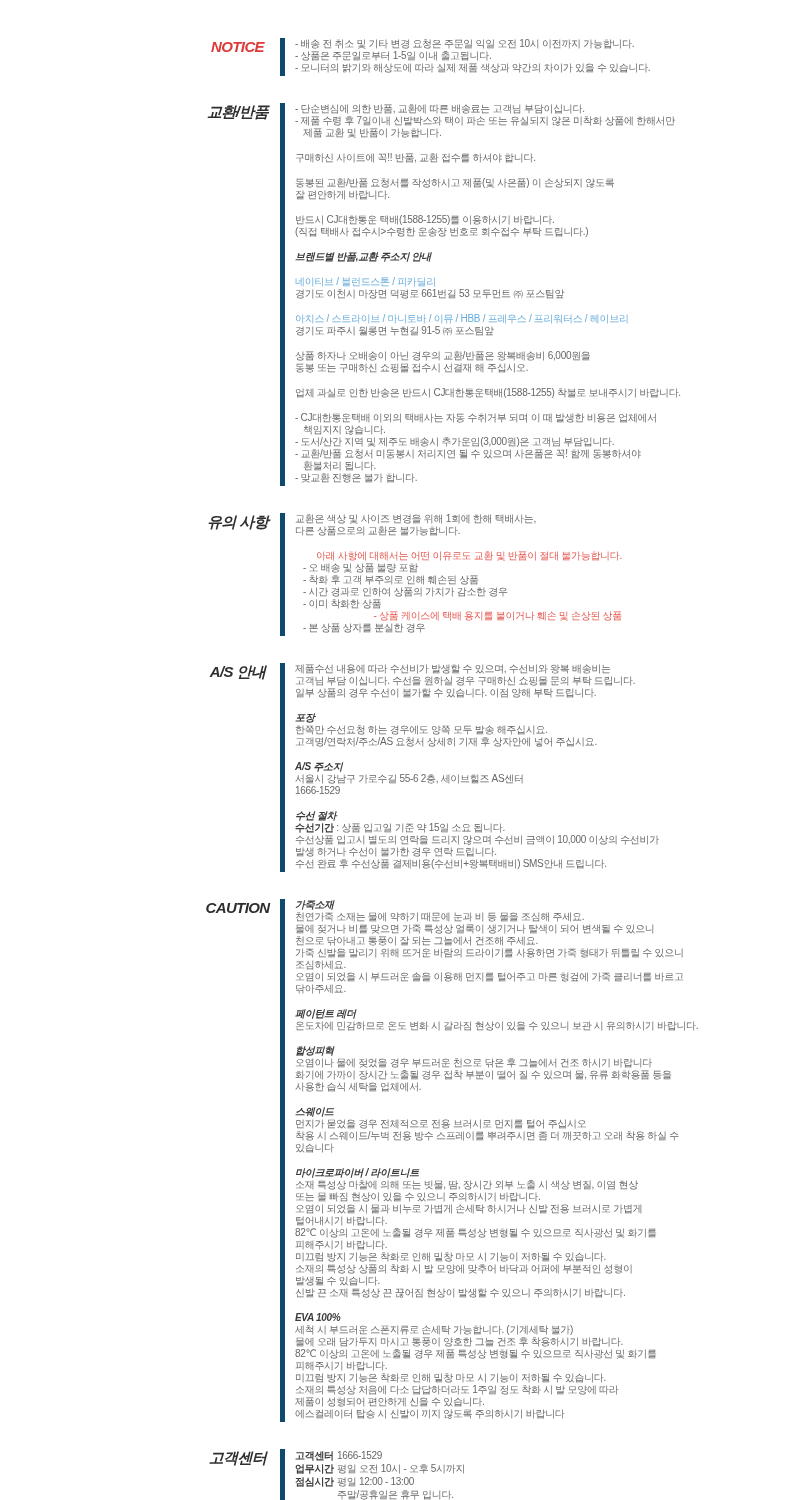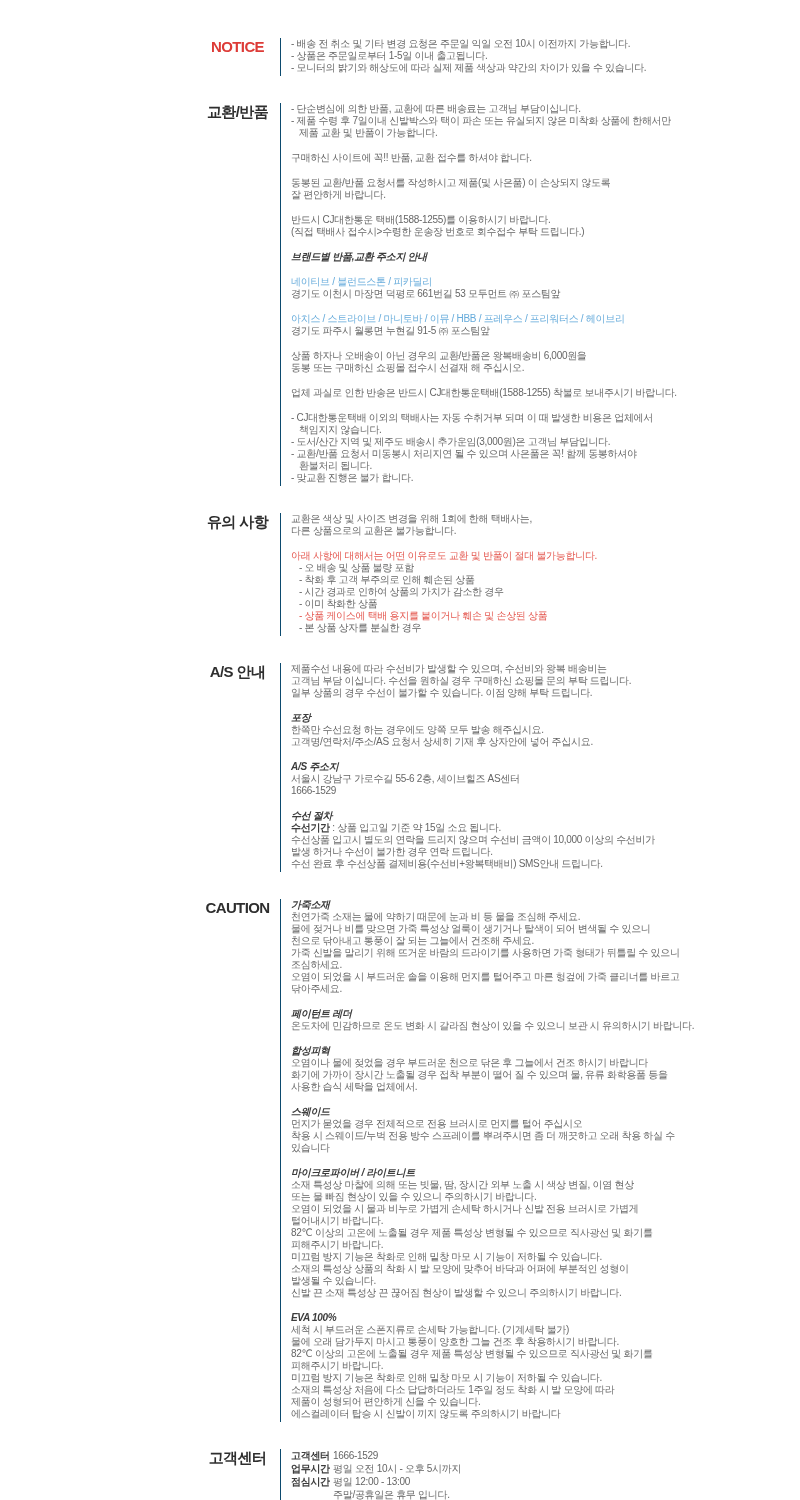--- a/index.html
+++ b/index.html
@@ -27,39 +27,40 @@
     width: 85px;
     text-align: center;
   }
   .sec-title {
     font-size: 15px;
     font-weight: bold;
     color: #2e2e2e;
     letter-spacing: -0.6px;
     line-height: 15px;
     padding-top: 1px;
+    font-style: italic;
   }
   .sec-title.red { color: #dd3b37; }
   .sec-body {
     flex: 1;
-    border-left: 1px solid #0c4a6e;
+    border-left: 5px solid #0c4a6e;
     padding-left: 10px;
     padding-bottom: 2px;
   }
   .para { margin: 0 0 13px 0; }
   .para:last-child { margin-bottom: 0; }
   .line {
     font-size: 10px;
     line-height: 12px;
     color: #666666;
     letter-spacing: -0.3px;
     white-space: nowrap;
   }
   .line.bold { font-weight: bold; color: #3c3c3c; font-style: italic; }
-  .line.red  { color: #e4564e; }
+  .line.red  { color: #e4564e; text-align: right; }
   .line.blue { color: #66abdb; }
   .line.ind  { padding-left: 8px; }
   .lead { font-weight: bold; color: #3c3c3c; text-align: right; }
   .kv-row {
     display: flex;
     font-size: 10px;
     line-height: 13px;
     letter-spacing: -0.3px;
     color: #666666;
   }

